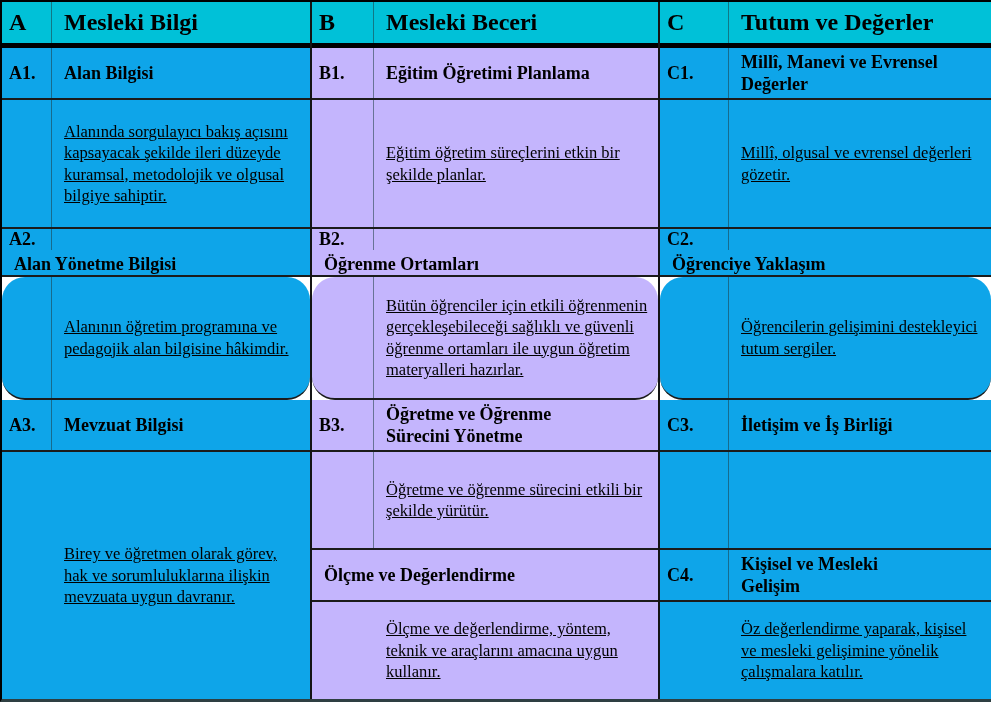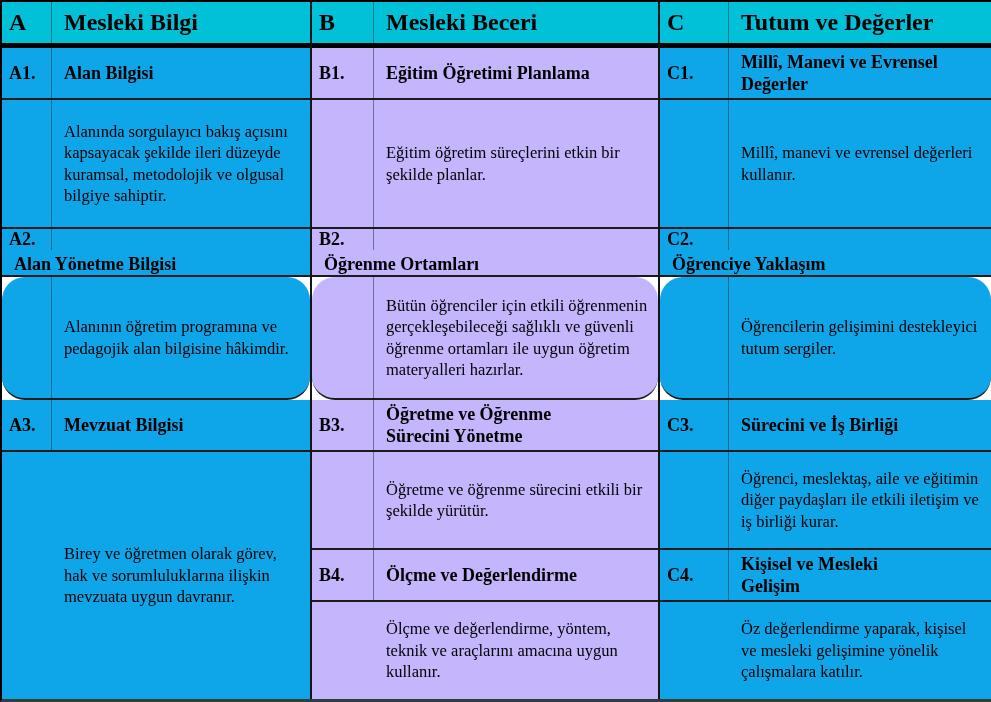--- a/index.html
+++ b/index.html
@@ -56,21 +56,21 @@
   .h-r1t { height:52px; }
   .h-r1d { height:129px; }
   .h-r2t { height:48px;flex-direction:column; }
   .h-r2d { height:123px;border-radius:23px; }
   .h-r3t { height:52px; }
   .h-r3d { height:98px; }
   .h-r4t { height:52px; }
   .h-fill { flex:1 1 auto; border-bottom:none;align-items:center; }
 
   .title { font-weight:bold; font-size:18px; line-height:1.25; white-space:pre-line; }
-  .desc  { font-size:16.5px; line-height:1.3; }
+  .desc  { font-size:16.5px; line-height:1.3;text-decoration:underline; }
 </style>
 </head>
 <body>
 
 <div class="table-wrap">
 
   <div class="col col-a">
     <div class="row header-row h-hdr">
       <div class="code">A</div>
       <div class="content">Mesleki Bilgi</div>
@@ -126,58 +126,56 @@
     <div class="row h-r3t">
       <div class="code">B3.</div>
       <div class="content title">Öğretme ve Öğrenme
 Sürecini Yönetme</div>
     </div>
     <div class="row h-r3d">
       <div class="code"></div>
       <div class="content desc">Öğretme ve öğrenme sürecini etkili bir şekilde yürütür.</div>
     </div>
     <div class="row h-r4t">
-      <div class="code">B4.</div>
       <div class="content title">Ölçme ve Değerlendirme</div>
     </div>
     <div class="row h-fill">
       <div class="code"></div>
       <div class="content desc">Ölçme ve değerlendirme, yöntem, teknik ve araçlarını amacına uygun kullanır.</div>
     </div>
   </div>
 
   <div class="col col-c">
     <div class="row header-row h-hdr">
       <div class="code">C</div>
       <div class="content">Tutum ve Değerler</div>
     </div>
     <div class="row h-r1t">
       <div class="code">C1.</div>
       <div class="content title">Millî, Manevi ve Evrensel
 Değerler</div>
     </div>
     <div class="row h-r1d">
       <div class="code"></div>
-      <div class="content desc">Millî, manevi ve evrensel değerleri kullanır.</div>
+      <div class="content desc">Millî, olgusal ve evrensel değerleri gözetir.</div>
     </div>
     <div class="row h-r2t">
       <div class="code">C2.</div>
       <div class="content title">Öğrenciye Yaklaşım</div>
     </div>
     <div class="row h-r2d">
       <div class="code"></div>
       <div class="content desc">Öğrencilerin gelişimini destekleyici tutum sergiler.</div>
     </div>
     <div class="row h-r3t">
       <div class="code">C3.</div>
-      <div class="content title">Sürecini ve İş Birliği</div>
+      <div class="content title">İletişim ve İş Birliği</div>
     </div>
     <div class="row h-r3d">
       <div class="code"></div>
-      <div class="content desc">Öğrenci, meslektaş, aile ve eğitimin diğer paydaşları ile etkili iletişim ve iş birliği kurar.</div>
     </div>
     <div class="row h-r4t">
       <div class="code">C4.</div>
       <div class="content title">Kişisel ve Mesleki
 Gelişim</div>
     </div>
     <div class="row h-fill">
       <div class="code"></div>
       <div class="content desc">Öz değerlendirme yaparak, kişisel ve mesleki gelişimine yönelik çalışmalara katılır.</div>
     </div>

